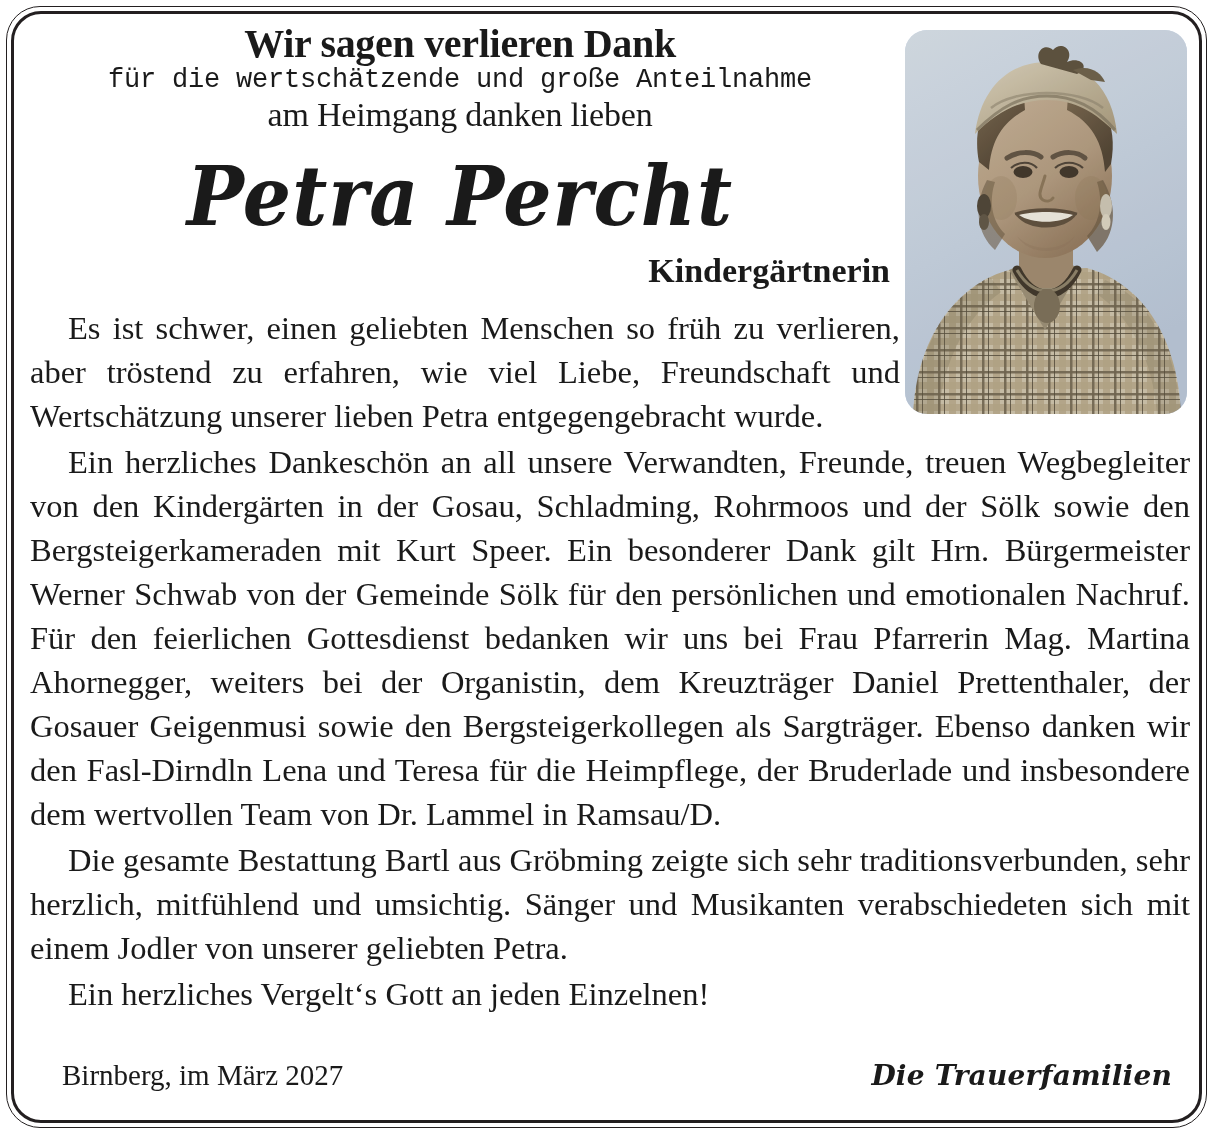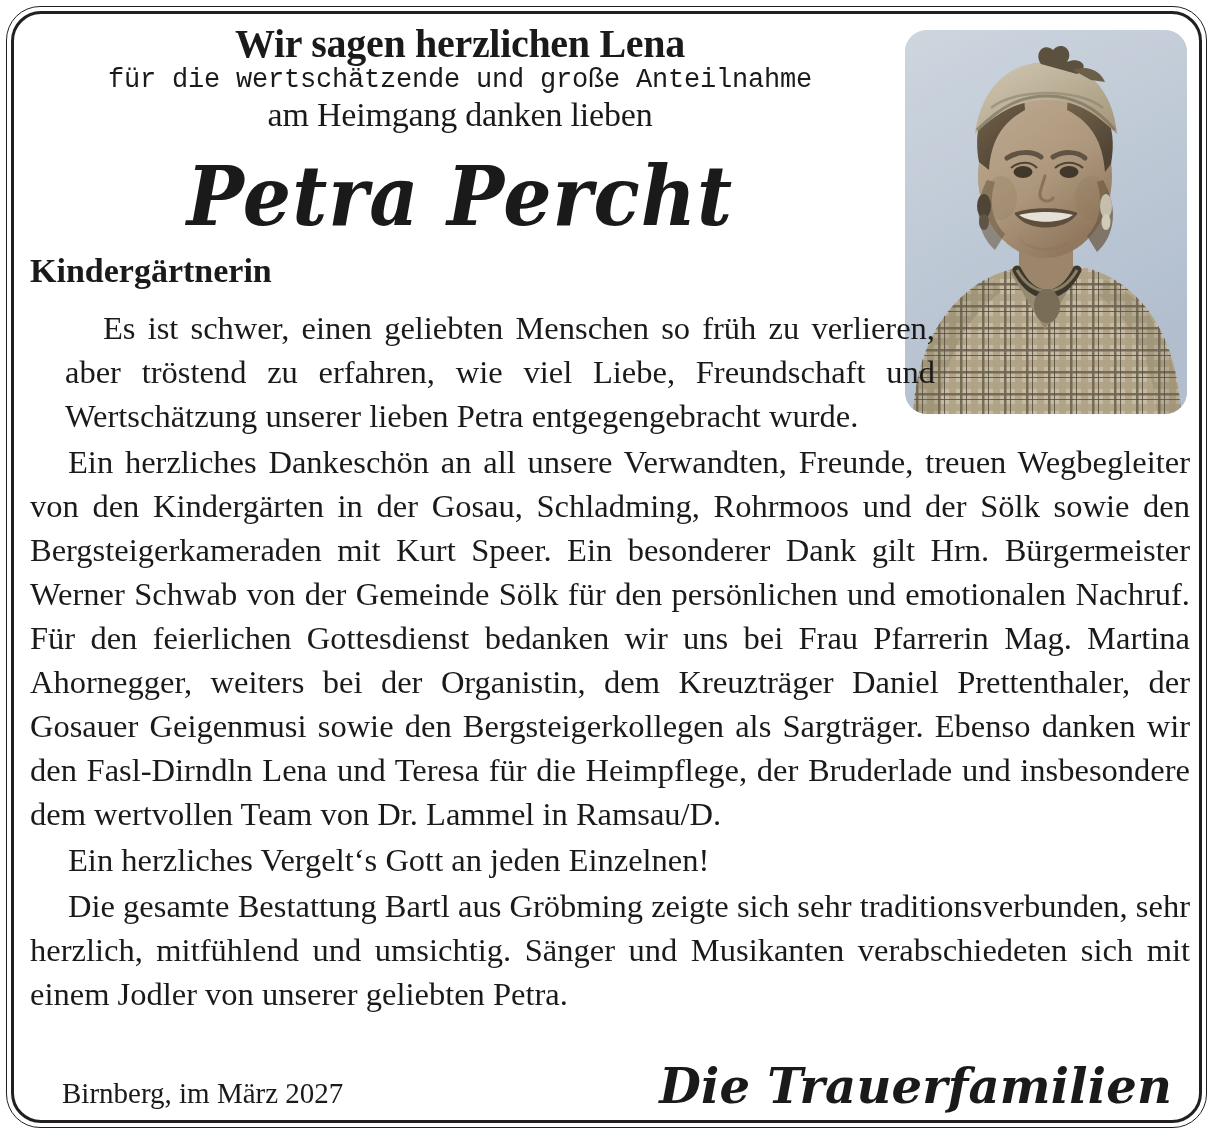--- a/index.html
+++ b/index.html
@@ -100,21 +100,21 @@
     line-height: 1;
     letter-spacing: 1px;
     transform: scaleY(1.08);
     transform-origin: center top;
   }
   .deceased-role {
     position: absolute;
     left: 30px;
     top: 252px;
     width: 860px;
-    text-align: left;
+    text-align: right;
     font-weight: bold;
     font-size: 34px;
     line-height: 1.1;
   }
 
   
   .body-copy {
     position: absolute;
     left: 30px;
     top: 306px;
@@ -122,57 +122,57 @@
   }
   .para {
     font-size: 32.5px;
     line-height: 44px;
     text-align: justify;
     text-justify: inter-word;
     text-indent: 38px;
     margin: 0 0 2px 0;
     hyphens: manual;
   }
-  .para.narrow { width: 870px; margin-left: 35px; }
+  .para.narrow { width: 870px; }
   .para.last-line { text-align: left; }
 
   
   .footer-row {
     position: absolute;
     left: 62px;
     top: 1060px;
     width: 1110px;
     display: flex;
     align-items: baseline;
     justify-content: space-between;
   }
   .footer-place {
     font-size: 29px;
     line-height: 1.1;
   }
   .footer-sign {
     font-family: "DejaVu Serif", "Liberation Serif", serif;
     font-style: italic;
     font-weight: bold;
-    font-size: 48px;
+    font-size: 28px;
     line-height: 1.1;
     letter-spacing: 0.2px;
   }
 </style>
 </head>
 <body>
 
 <div class="notice-frame">
   <div class="notice-frame-inner"></div>
 </div>
 
 <div class="notice-content">
 
   <div class="head-block">
-    <div class="head-line-1">Wir sagen herzlichen Lena</div>
+    <div class="head-line-1">Wir sagen verlieren Dank</div>
     <div class="head-line-2">für die wertschätzende und große Anteilnahme</div>
     <div class="head-line-3">am Heimgang danken lieben</div>
   </div>
 
   <div class="deceased-name">Petra Percht</div>
   <div class="deceased-role">Kindergärtnerin</div>
 
   <div class="portrait">
     <svg viewBox="0 0 282 384" preserveAspectRatio="xMidYMid slice">
       <defs>
@@ -257,22 +257,22 @@
       <ellipse cx="201" cy="176" rx="6" ry="12" fill="#cfc8b8"></ellipse>
       <ellipse cx="201" cy="192" rx="4.5" ry="8" fill="#ddd6c6"></ellipse>
 
       <rect width="282" height="384" fill="#7a6a4e" opacity="0.10"></rect>
     </svg>
   </div>
 
   <div class="body-copy">
     <p class="para narrow">Es ist schwer, einen geliebten Menschen so früh zu verlieren, aber tröstend zu erfahren, wie viel Liebe, Freundschaft und Wertschätzung unserer lieben Petra entgegengebracht wurde.</p>
     <p class="para">Ein herzliches Dankeschön an all unsere Verwandten, Freunde, treuen Wegbegleiter von den Kindergärten in der Gosau, Schladming, Rohrmoos und der Sölk sowie den Bergsteigerkameraden mit Kurt Speer. Ein besonderer Dank gilt Hrn. Bürgermeister Werner Schwab von der Gemeinde Sölk für den persönlichen und emotionalen Nachruf. Für den feierlichen Gottesdienst bedanken wir uns bei Frau Pfarrerin Mag. Martina Ahornegger, weiters bei der Organistin, dem Kreuzträger Daniel Prettenthaler, der Gosauer Geigenmusi sowie den Bergsteigerkollegen als Sargträger. Ebenso danken wir den Fasl-Dirndln Lena und Teresa für die Heimpflege, der Bruderlade und insbesondere dem wertvollen Team von Dr. Lammel in Ramsau/D.</p>
+    <p class="para">Die gesamte Bestattung Bartl aus Gröbming zeigte sich sehr traditionsverbunden, sehr herzlich, mitfühlend und umsichtig. Sänger und Musikanten verabschiedeten sich mit einem Jodler von unserer geliebten Petra.</p>
     <p class="para last-line">Ein herzliches Vergelt‘s Gott an jeden Einzelnen!</p>
-    <p class="para">Die gesamte Bestattung Bartl aus Gröbming zeigte sich sehr traditionsverbunden, sehr herzlich, mitfühlend und umsichtig. Sänger und Musikanten verabschiedeten sich mit einem Jodler von unserer geliebten Petra.</p>
   </div>
 
   <div class="footer-row">
     <div class="footer-place">Birnberg, im März 2027</div>
     <div class="footer-sign">Die Trauerfamilien</div>
   </div>
 
 </div>
 
 </body></html>

